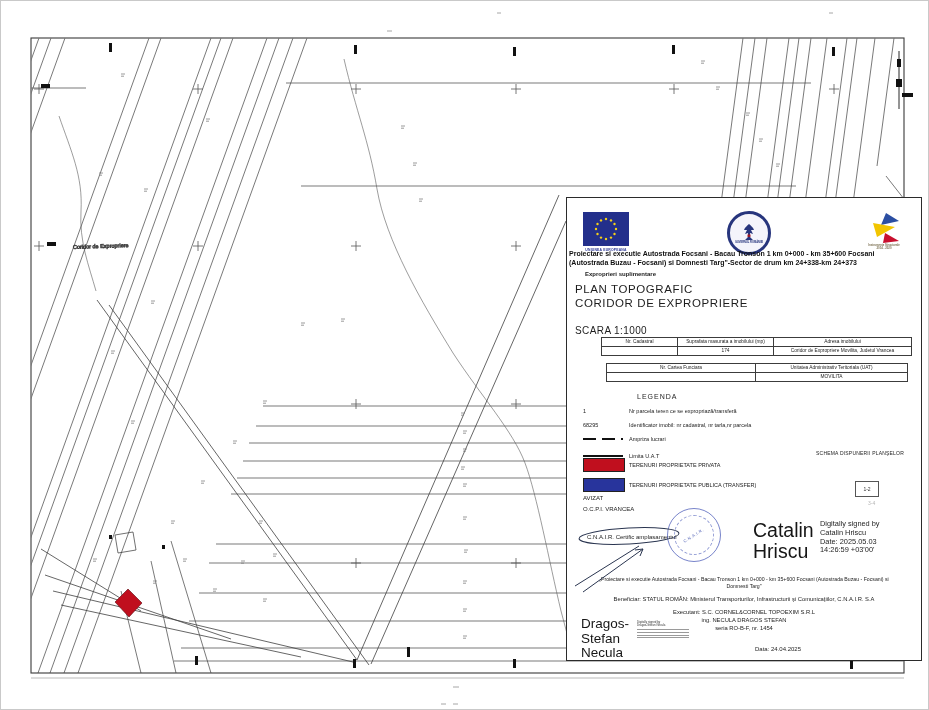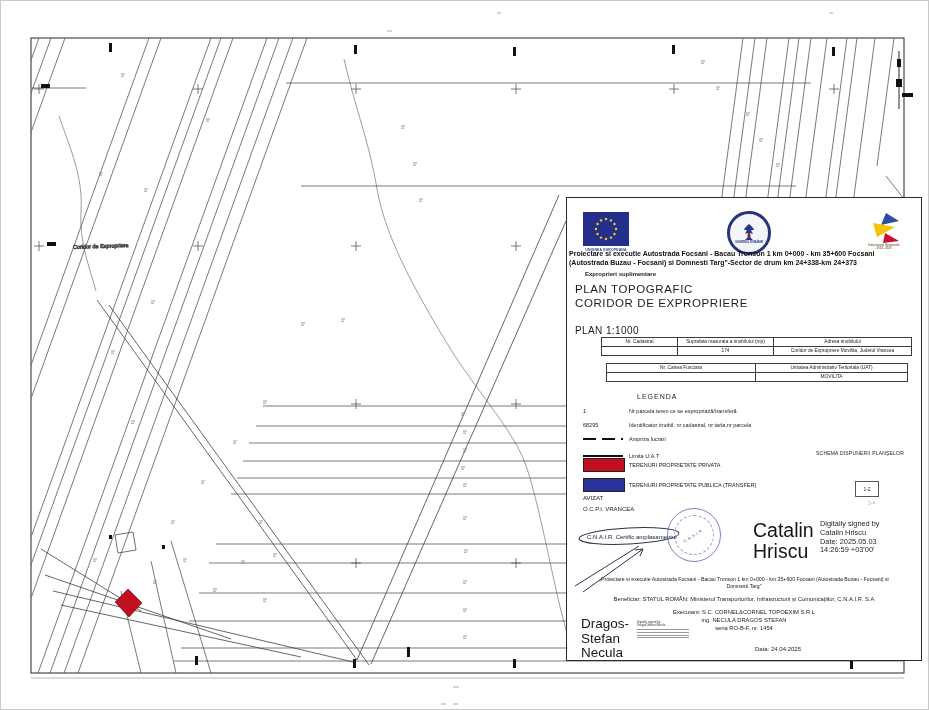--- a/index.html
+++ b/index.html
@@ -248,21 +248,21 @@
       <div>Instrumente Structurale</div>
       <div>2014 - 2020</div>
     </div>
 
     <div class="abs proj-line">Proiectare si executie Autostrada Focsani - Bacau Tronson 1 km 0+000 - km 35+600 Focsani</div>
     <div class="abs proj-line proj-line2">(Autostrada Buzau - Focsani) si Domnesti Targ"-Sector de drum km 24+338-km 24+373</div>
     <div class="abs subtitle">Exproprieri suplimentare</div>
 
     <div class="abs h-center h1">PLAN TOPOGRAFIC</div>
     <div class="abs h-center h2">CORIDOR DE EXPROPRIERE</div>
-    <div class="abs h-center h4">PLAN 1:1000</div>
+    <div class="abs h-center h4">SCARA 1:1000</div>
 
     <table class="abs t1">
       <tbody>
           <tr>
         <th class="c1">Nr. Cadastral</th>
         <th class="c2">Suprafata masurata a imobilului (mp)</th>
         <th class="c3">Adresa imobilului</th>
       </tr>
       <tr>
         <td class="c1"></td>

